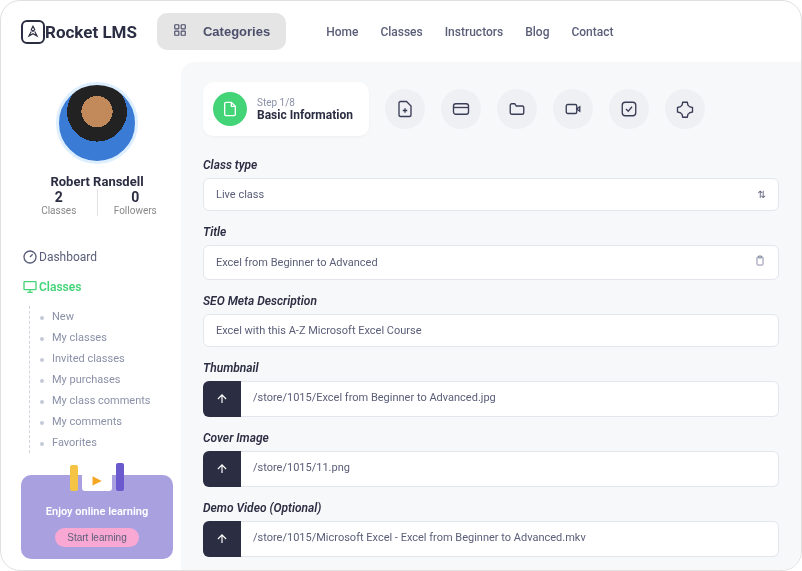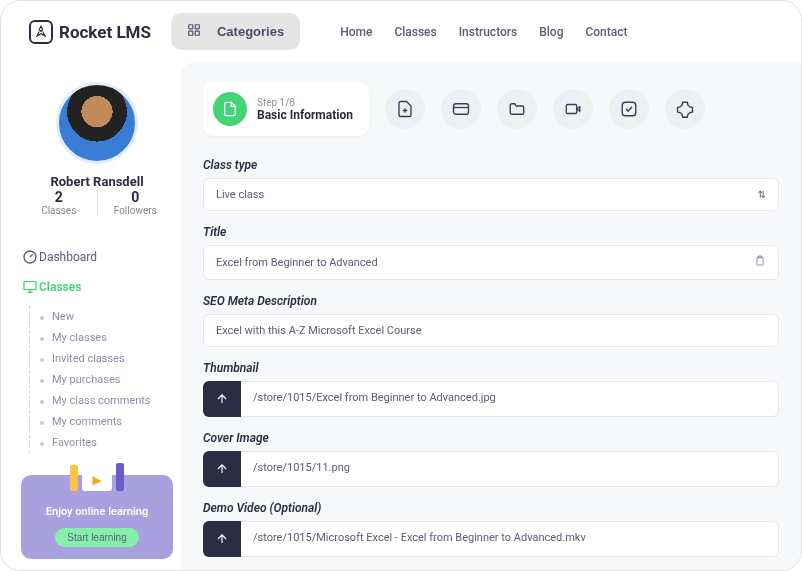--- a/index.html
+++ b/index.html
@@ -1,21 +1,21 @@
 <!DOCTYPE html>
 <html><head>
 <meta charset="utf-8">
 <style>
 * { margin: 0; padding: 0; box-sizing: border-box; }
 body { font-family: -apple-system, BlinkMacSystemFont, "Segoe UI", Roboto, sans-serif; background: #fff; color: #343434; }
 .app { width: 802px; height: 571px; background: white; border-radius: 20px; overflow: hidden; position: relative; border: 1px solid #e0e0e0; }
 
 
 .header { display: flex; align-items: center; padding: 12px 20px; gap: 20px; }
-.logo { display: flex; align-items: center; gap: 6px; font-weight: 700; font-size: 17px; color: #2b2d42; margin-left: 8px; }
+.logo { display: flex; align-items: center; gap: 0; font-weight: 700; font-size: 17px; color: #2b2d42; }
 .logo-icon { width: 24px; height: 24px; border: 2px solid #2b2d42; border-radius: 6px; display: flex; align-items: center; justify-content: center; font-size: 12px; }
 .cat-btn { background: #e5e5e5; border: none; padding: 10px 16px; border-radius: 10px; display: flex; align-items: center; gap: 16px; color: #4b4f6b; font-weight: 600; font-size: 13px; cursor: pointer; }
 .cat-icon { font-size: 14px; color: #4b4f6b; }
 .nav { display: flex; gap: 22px; margin-left: 20px; }
 .nav a { color: #5a5e78; text-decoration: none; font-size: 12px; font-weight: 500; }
 
 
 .body { display: flex; height: calc(100% - 56px); }
 
 
@@ -36,21 +36,21 @@
 .submenu { list-style: none; margin-left: 8px; border-left: 1px dashed #d0d4de; padding-left: 12px; margin-top: 4px; }
 .submenu li { position: relative; font-size: 11px; color: #8a90a8; padding: 4px 0 4px 10px; cursor: pointer; }
 .submenu li::before { content: ""; position: absolute; left: -2px; top: 10px; width: 4px; height: 4px; border-radius: 50%; background: #c5c9d8; }
 
 .promo { margin-top: 22px; background: #a9a0e0; border-radius: 10px; padding: 30px 10px 12px; text-align: center; color: white; position: relative; }
 .promo-illus { position: absolute; top: -12px; left: 50%; transform: translateX(-50%); display: flex; align-items: end; gap: 4px; }
 .book-y { width: 8px; height: 26px; background: #f5c445; border-radius: 2px; }
 .laptop { width: 30px; height: 22px; background: #fff; border-radius: 3px; display:flex; align-items:center; justify-content:center; color:#f5a623; font-size:12px;}
 .book-p { width: 8px; height: 28px; background: #6a5acd; border-radius: 2px; }
 .promo-txt { font-size: 11px; font-weight: 600; margin-bottom: 8px; white-space: nowrap; }
-.promo-btn { background: #86efac; color: #5a5e78; border: none; padding: 4px 12px; border-radius: 12px; font-size: 10px; cursor: pointer; }
+.promo-btn { background: #f9a8d4; color: #5a5e78; border: none; padding: 4px 12px; border-radius: 12px; font-size: 10px; cursor: pointer; }
 
 
 .main { flex: 1; background: #f7f8fa; border-top-left-radius: 14px; padding: 20px 22px; overflow-y: auto; }
 .steps { display: flex; gap: 16px; align-items: center; margin-bottom: 22px; }
 .step-active { display: flex; align-items: center; gap: 10px; background: white; border-radius: 10px; padding: 10px 16px 10px 10px; box-shadow: 0 1px 3px rgba(0,0,0,0.04);}
 .step-icon { width: 34px; height: 34px; border-radius: 50%; background: #43d477; display: flex; align-items: center; justify-content: center; }
 .step-icon svg { width: 16px; height: 16px; stroke: white; }
 .step-meta { display: flex; flex-direction: column; }
 .step-num { font-size: 10px; color: #8a90a8; }
 .step-title { font-size: 12px; font-weight: 700; color: #2b2d42; }

